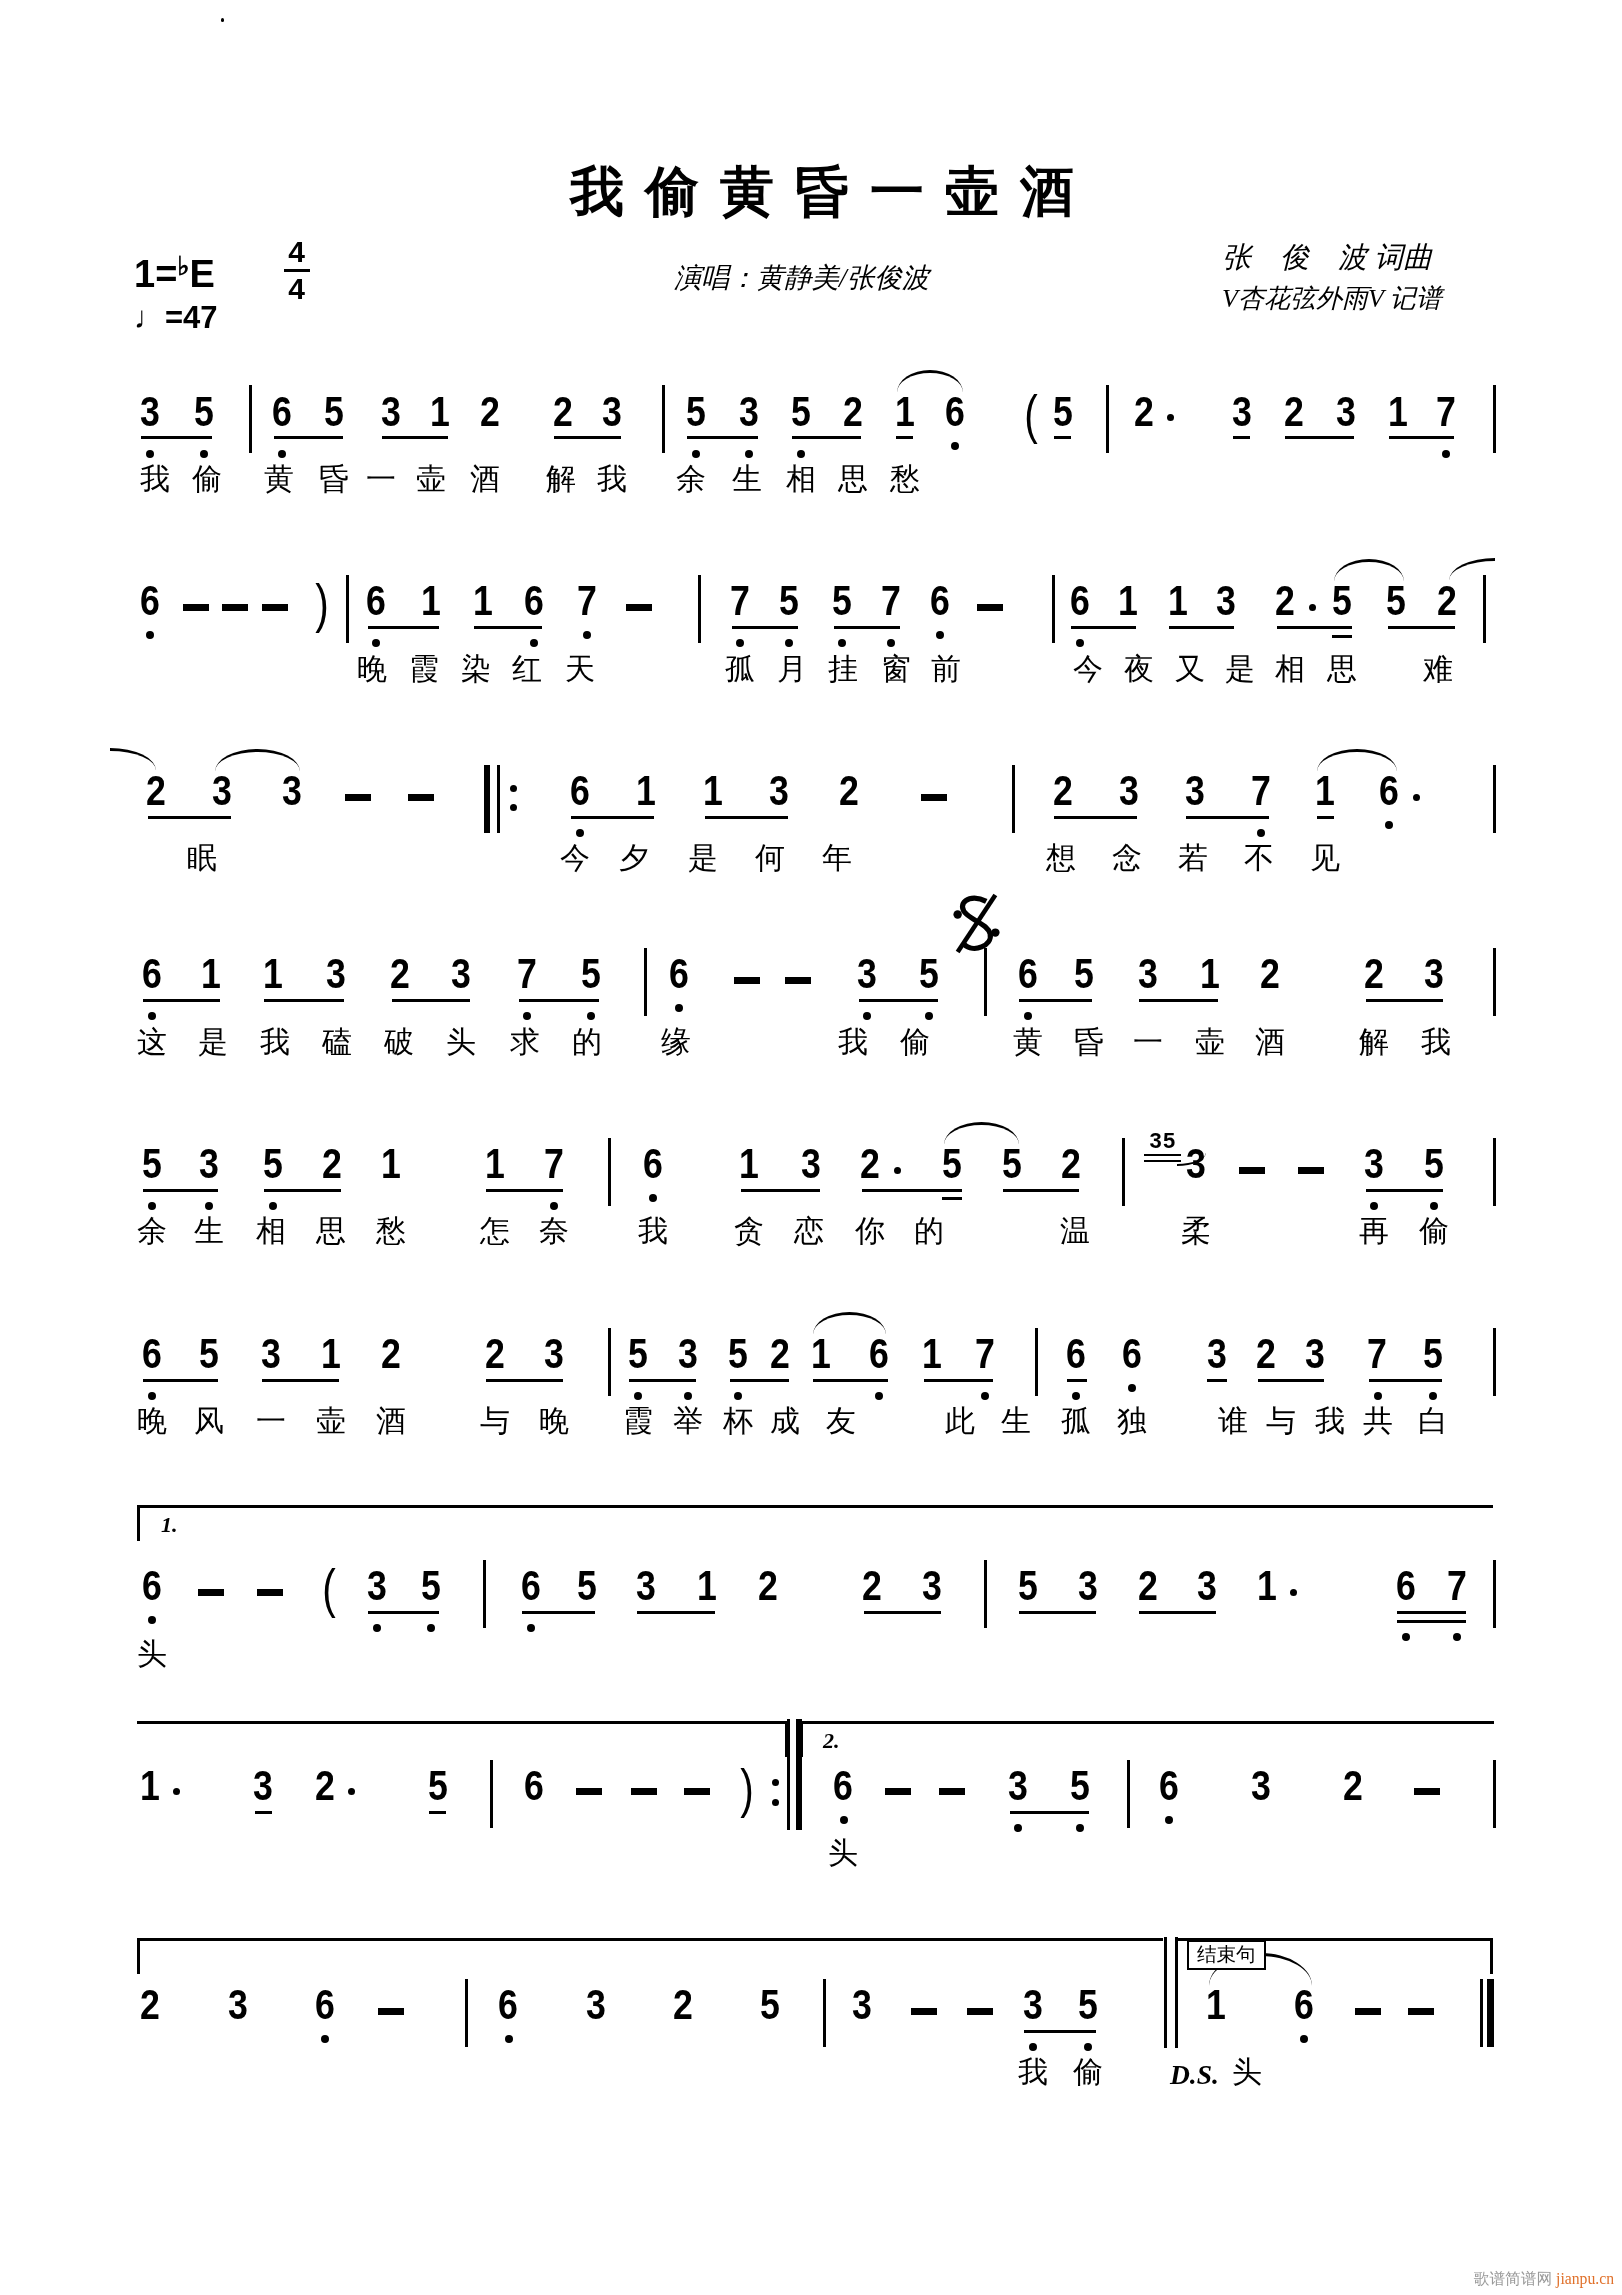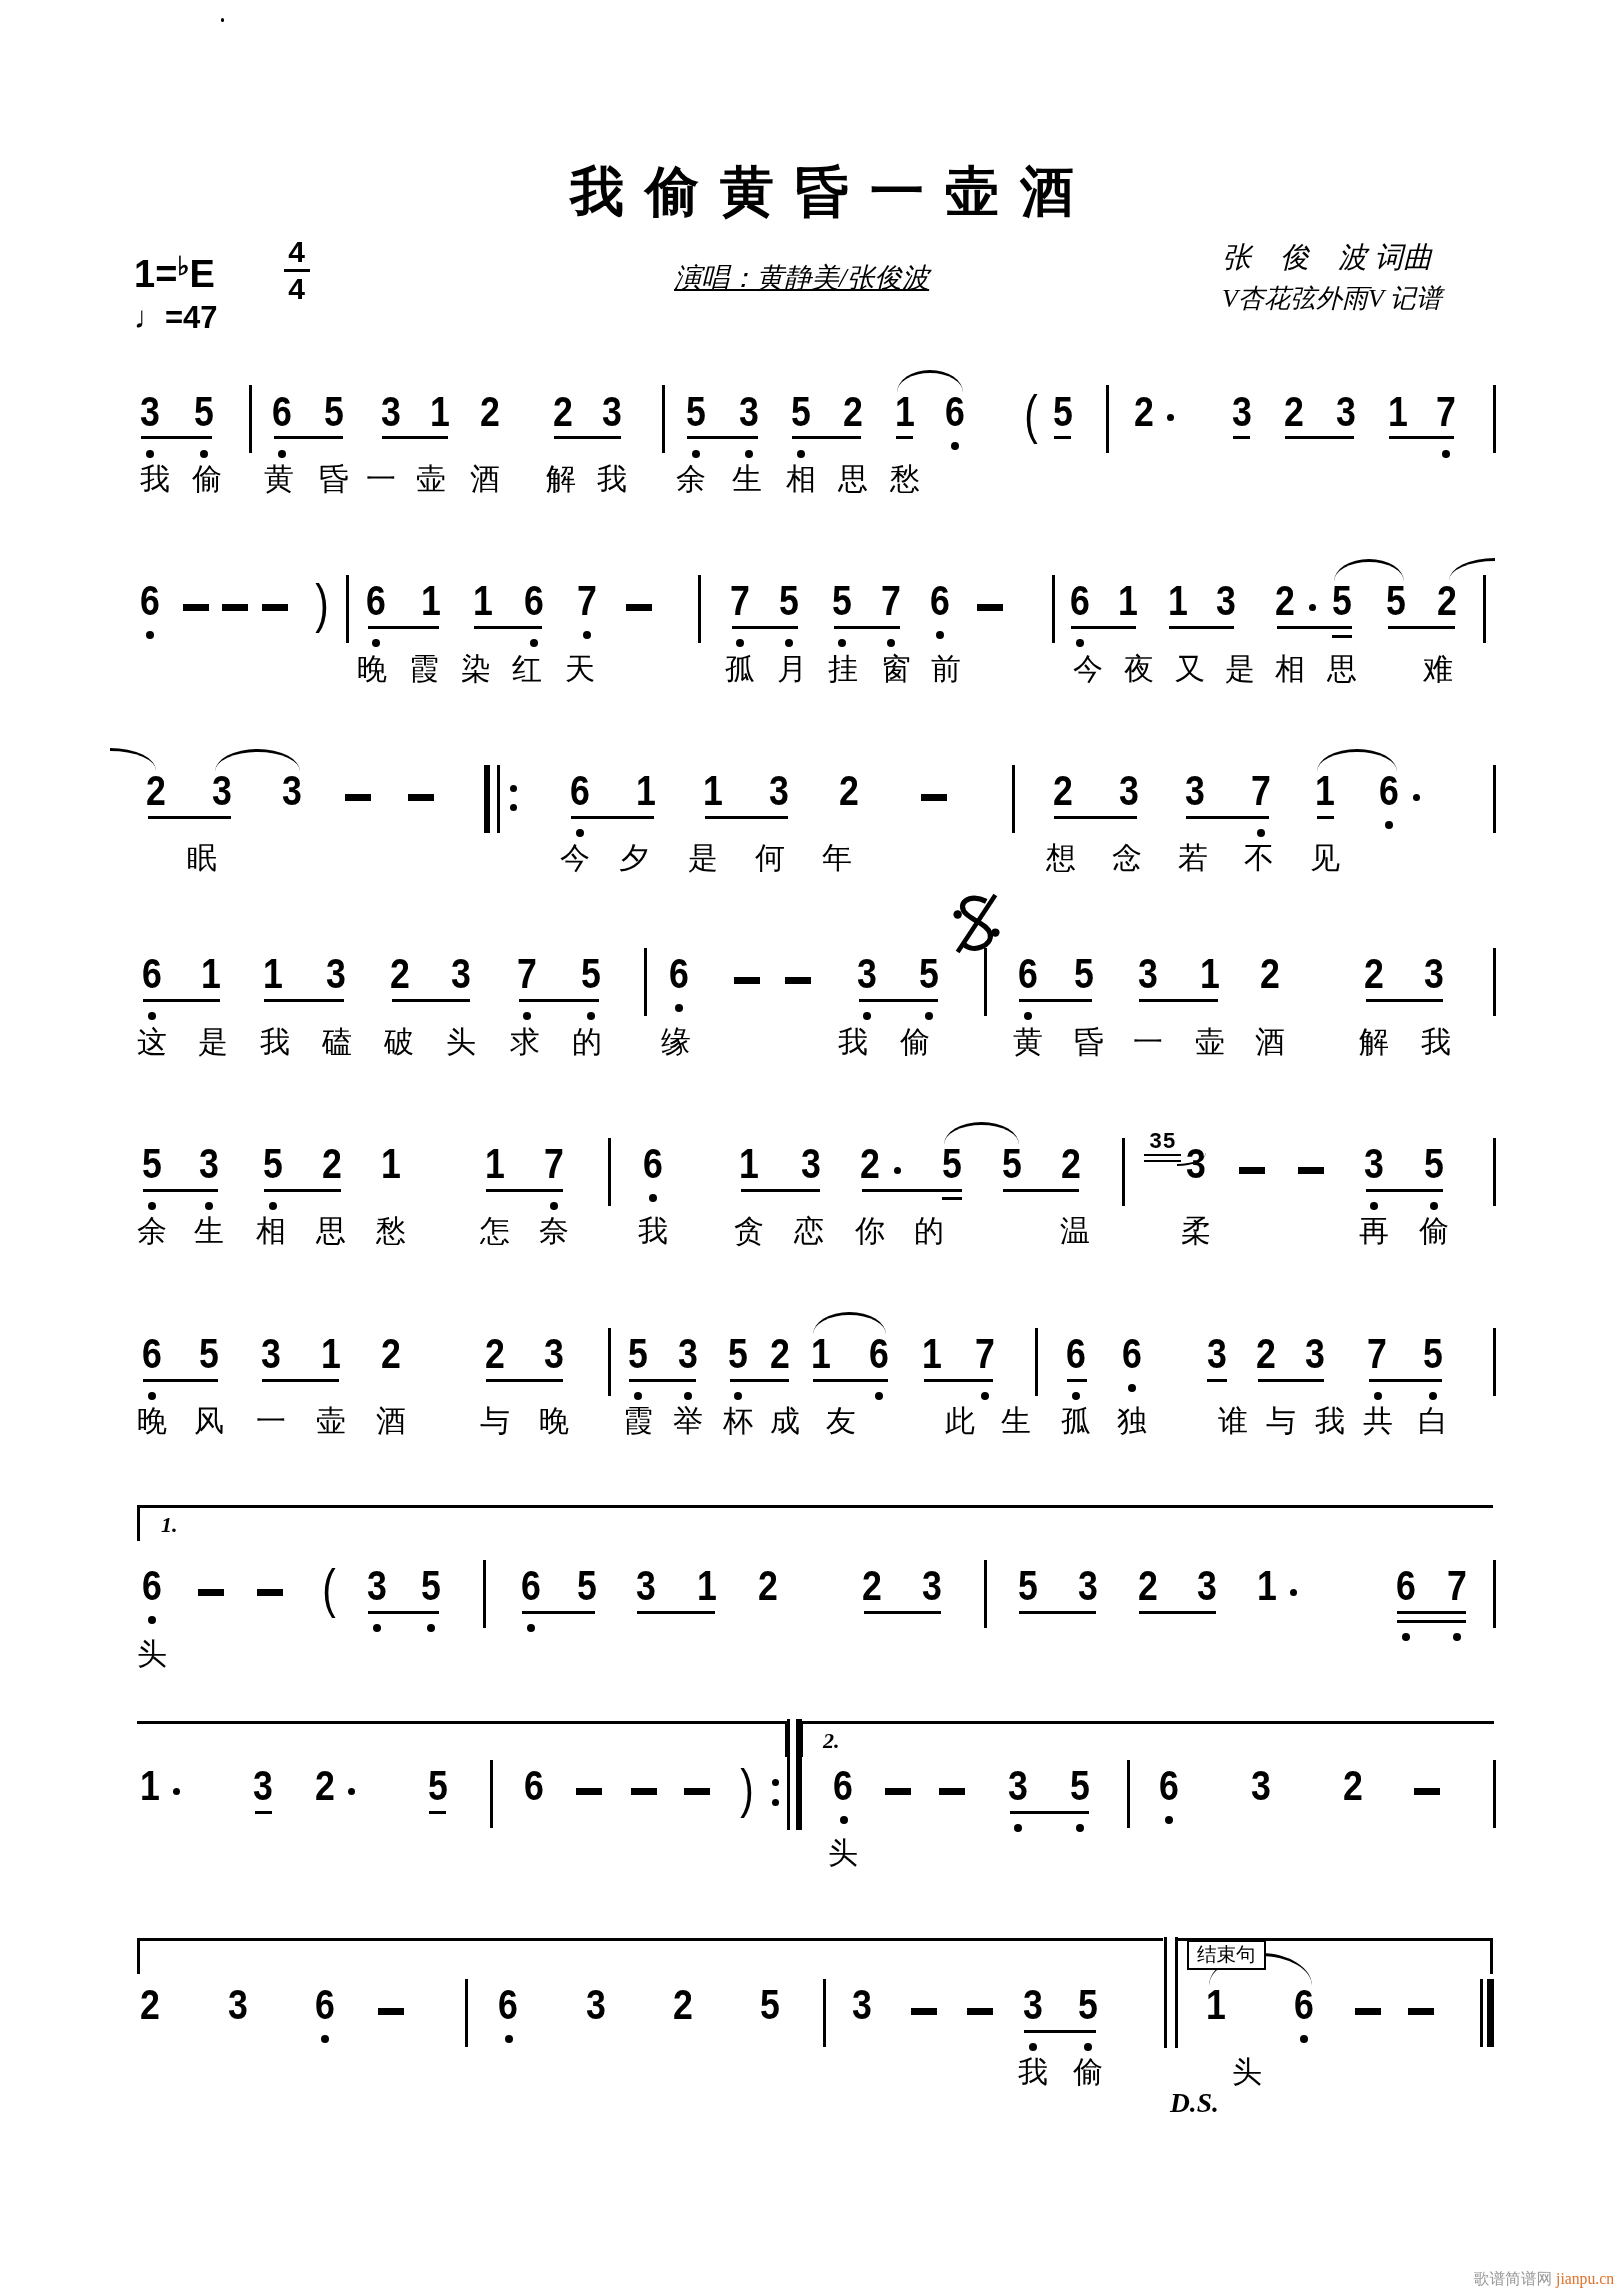--- a/index.html
+++ b/index.html
@@ -8,21 +8,21 @@
   .abs{position:absolute;}
   
   .title{left:0;top:156px;width:100%;text-align:center;font-size:54px;font-weight:700;
          letter-spacing:21px;padding-left:21px;font-family:"Liberation Sans",sans-serif;}
   .keyrow{left:134px;top:253px;font-size:38px;font-weight:700;line-height:1;white-space:nowrap;}
   .keyrow .flat{font-size:26px;vertical-align:11.8px;font-weight:700;}
   .meter{left:281px;top:237px;width:31px;text-align:center;font-size:30px;font-weight:700;line-height:1;}
   .meter .mline{width:26px;height:3.3px;background:#000;margin:2px auto;}
   .temporow{left:134px;top:302px;font-size:31px;font-weight:700;line-height:1;white-space:nowrap;}
   .performer{left:674px;top:260px;font-size:27.5px;font-style:italic;
-             font-family:"Liberation Serif",serif;white-space:nowrap;text-decoration:underline;}
+             font-family:"Liberation Serif",serif;white-space:nowrap;}
   .credit1{left:1222px;top:238px;font-size:29px;font-style:italic;
            font-family:"Liberation Serif",serif;white-space:nowrap;}
   .credit2{left:1222px;top:281px;font-size:26px;font-style:italic;
            font-family:"Liberation Serif",serif;white-space:nowrap;}
   
   .note{font-size:42px;font-weight:700;line-height:1;transform:translateX(-50%) scaleX(.85);}
   .paren{font-size:54px;font-weight:400;line-height:1;transform:translateX(-50%) scaleX(.75);}
   .grace{font-size:22px;font-weight:700;line-height:1;letter-spacing:1.3px;transform:translateX(-50%);}
   .beam,.bar,.dashln,.vline{background:#000;}
   .odot{background:#000;border-radius:50%;}
@@ -540,16 +540,16 @@
     <div class="abs vline" style="left: 137px; top: 1721px; width: 651px; height: 3.3px;"></div>
     <div class="abs vline" style="left: 785px; top: 1721px; width: 3.3px; height: 36px;"></div>
     <div class="abs vline" style="left: 800px; top: 1721px; width: 694px; height: 3.3px;"></div>
     <div class="abs vline" style="left: 800px; top: 1721px; width: 3.3px; height: 36px;"></div>
     <div class="abs vlabel" style="left: 823px; top: 1730px;">2.</div>
     <div class="abs vline" style="left: 137px; top: 1938px; width: 1026px; height: 3.3px;"></div>
     <div class="abs vline" style="left: 137px; top: 1938px; width: 3.3px; height: 36px;"></div>
     <div class="abs vline" style="left: 1178px; top: 1938px; width: 315px; height: 3.3px;"></div>
     <div class="abs vline" style="left: 1490px; top: 1938px; width: 3.3px; height: 36px;"></div>
     <div class="abs boxlabel" style="left: 1187px; top: 1940px;">结束句</div>
-    <div class="abs ds" style="left: 1170px; top: 2061px; margin-top: 28px;">D.S.</div>
+    <div class="abs ds" style="left: 1170px; top: 2061px;">D.S.</div>
     <div class="abs odot" style="left: 221px; top: 18.3px; width: 3.3px; height: 3.3px;"></div>
   </div>
 
 
 </body></html>

